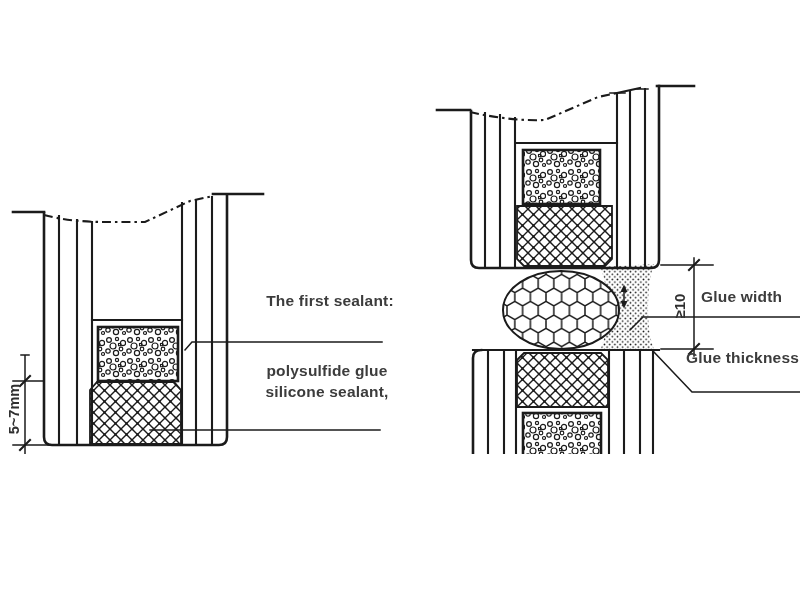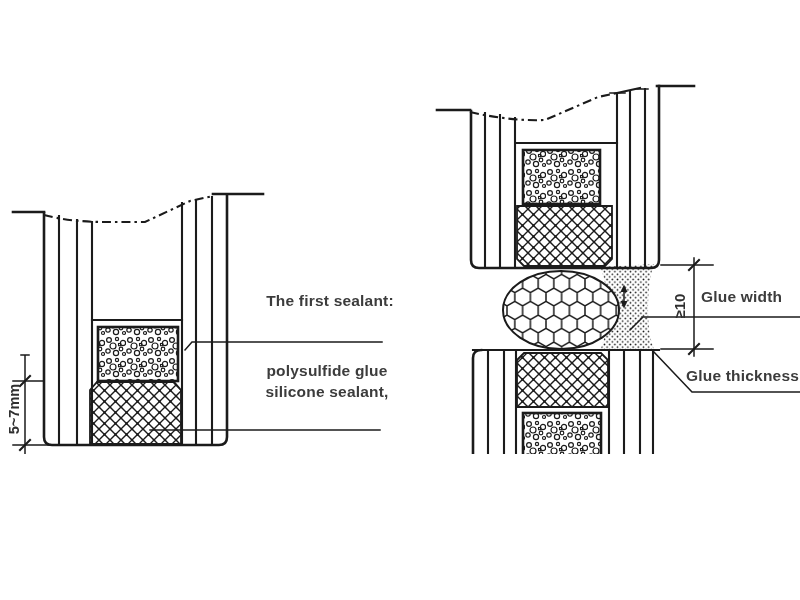--- a/index.html
+++ b/index.html
@@ -114,19 +114,19 @@
     <span>The first sealant:</span>
   </div>
 
   <div class="lbl" style="left:327px;top:360px;transform:translateX(-50%);line-height:21px;">
     <span>polysulfide glue</span>
     <span>silicone sealant,</span>
   </div>
 
   <div class="lbl left-anchor" style="left:701px;top:287px;">Glue width</div>
 
-  <div class="lbl left-anchor" style="left:686px;top:366px;">Glue thickness</div>
+  <div class="lbl left-anchor" style="left:686px;top:348px;">Glue thickness</div>
 
   <div class="rot" style="left:14px;top:409px;">5~7mm</div>
 
   <div class="rot" style="left:679px;top:306px;font-size:15px;">≥10</div>
 
 </div>
 
 </body></html>

